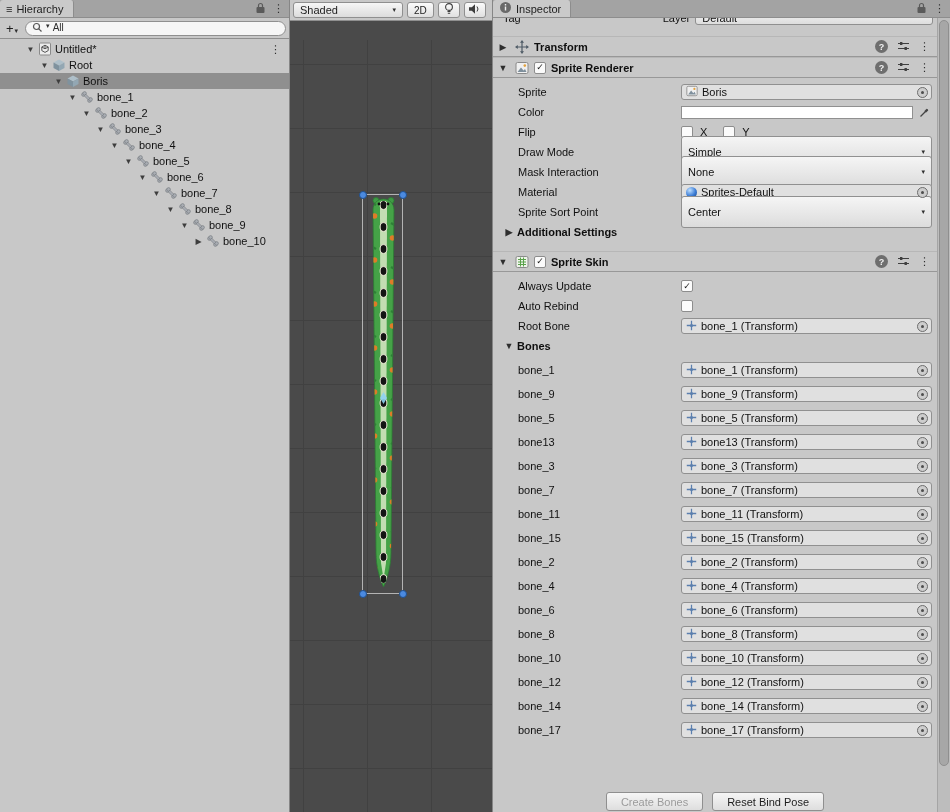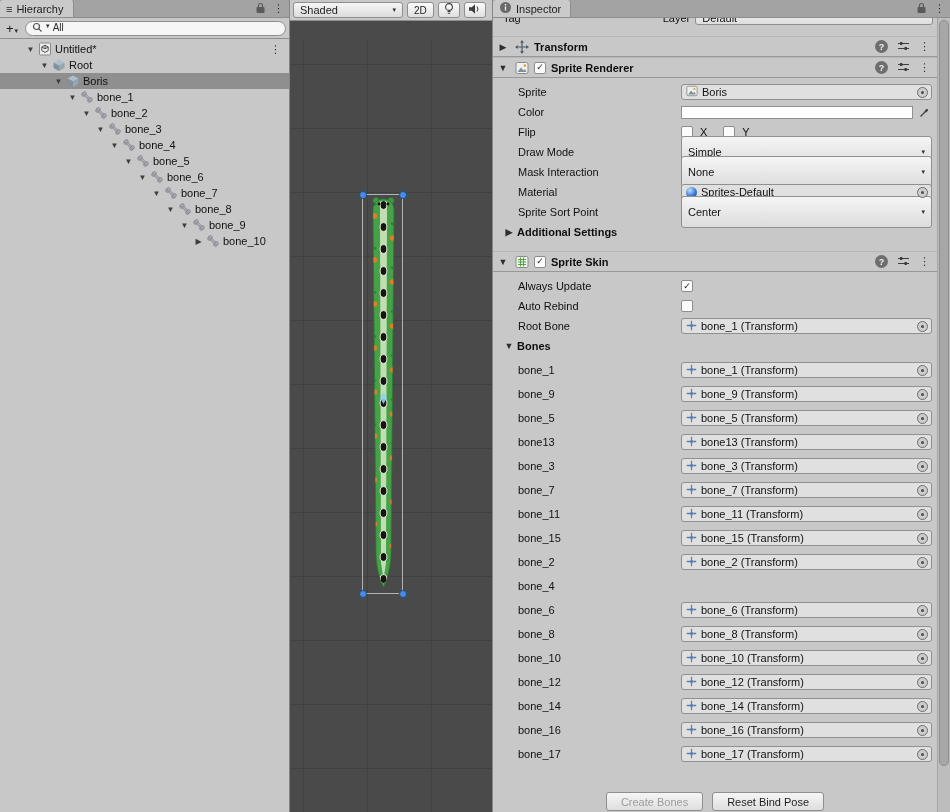--- a/index.html
+++ b/index.html
@@ -737,20 +737,28 @@
                   <path d="M7 1 V13 M1 7 H13" stroke="#5b7fae" stroke-width="1.6"></path>
                   <circle cx="7" cy="7" r="2" fill="#5b7fae"></circle>
                 </svg></span>
               <span class="obj-text">bone_2 (Transform)</span>
               <span class="picker"></span>
             </span>
           </div>
 
           <div class="bone-row">
             <span class="bone-name">bone_4</span>
+            <span class="obj-field">
+              <span><svg width="11" height="11" viewBox="0 0 14 14">
+                  <path d="M7 1 V13 M1 7 H13" stroke="#5b7fae" stroke-width="1.6"></path>
+                  <circle cx="7" cy="7" r="2" fill="#5b7fae"></circle>
+                </svg></span>
+              <span class="obj-text">bone_4 (Transform)</span>
+              <span class="picker"></span>
+            </span>
           </div>
 
           <div class="bone-row">
             <span class="bone-name">bone_6</span>
             <span class="obj-field">
               <span><svg width="11" height="11" viewBox="0 0 14 14">
                   <path d="M7 1 V13 M1 7 H13" stroke="#5b7fae" stroke-width="1.6"></path>
                   <circle cx="7" cy="7" r="2" fill="#5b7fae"></circle>
                 </svg></span>
               <span class="obj-text">bone_6 (Transform)</span>
@@ -799,31 +807,20 @@
             <span class="obj-field">
               <span><svg width="11" height="11" viewBox="0 0 14 14">
                   <path d="M7 1 V13 M1 7 H13" stroke="#5b7fae" stroke-width="1.6"></path>
                   <circle cx="7" cy="7" r="2" fill="#5b7fae"></circle>
                 </svg></span>
               <span class="obj-text">bone_14 (Transform)</span>
               <span class="picker"></span>
             </span>
           </div>
 
-          <div class="bone-row">
-            <span class="bone-name">bone_16</span>
-            <span class="obj-field">
-              <span><svg width="11" height="11" viewBox="0 0 14 14">
-                  <path d="M7 1 V13 M1 7 H13" stroke="#5b7fae" stroke-width="1.6"></path>
-                  <circle cx="7" cy="7" r="2" fill="#5b7fae"></circle>
-                </svg></span>
-              <span class="obj-text">bone_16 (Transform)</span>
-              <span class="picker"></span>
-            </span>
-          </div>
 
           <div class="bone-row">
             <span class="bone-name">bone_17</span>
             <span class="obj-field">
               <span><svg width="11" height="11" viewBox="0 0 14 14">
                   <path d="M7 1 V13 M1 7 H13" stroke="#5b7fae" stroke-width="1.6"></path>
                   <circle cx="7" cy="7" r="2" fill="#5b7fae"></circle>
                 </svg></span>
               <span class="obj-text">bone_17 (Transform)</span>
               <span class="picker"></span>

